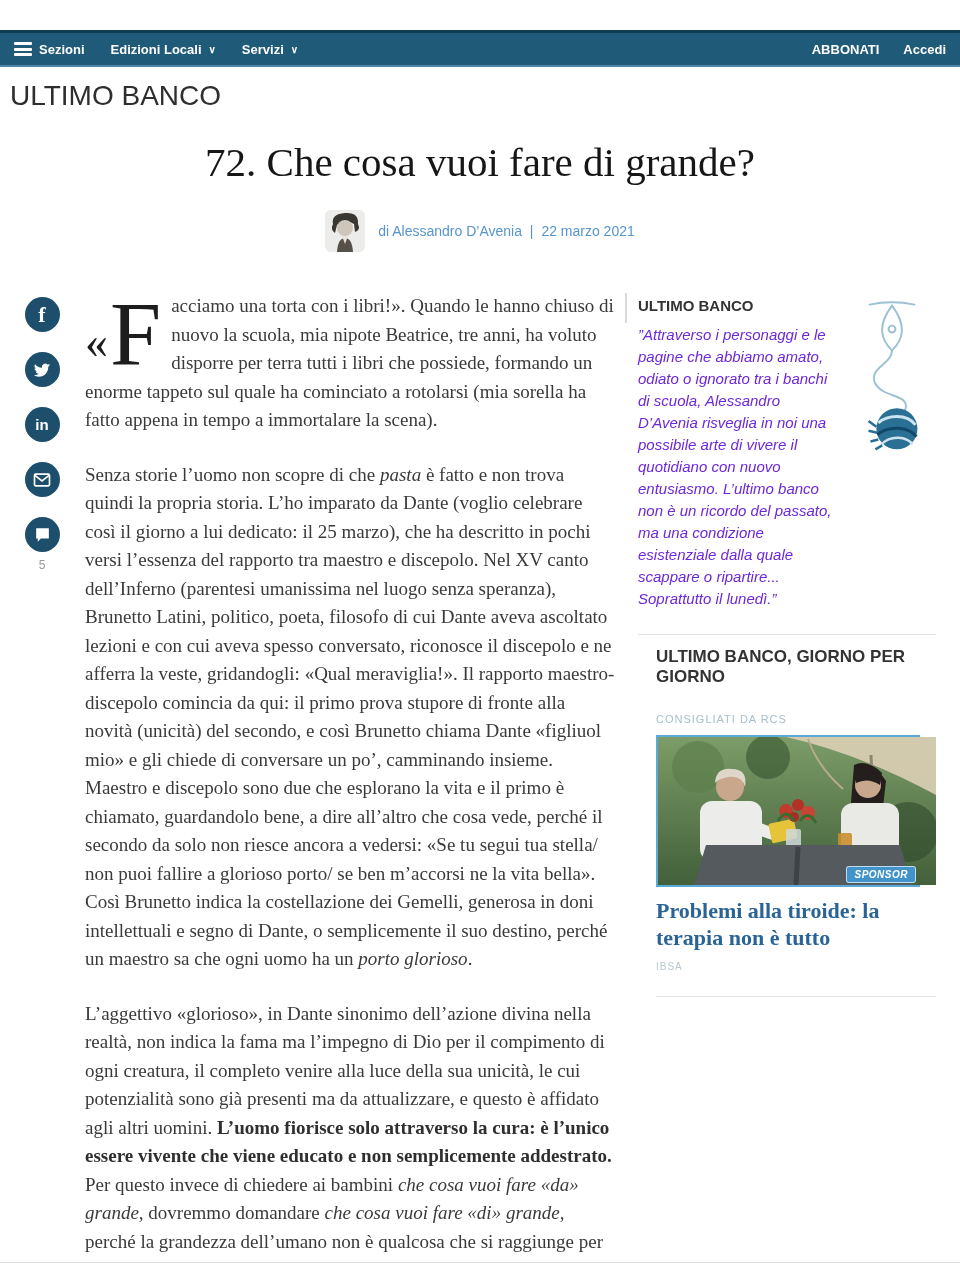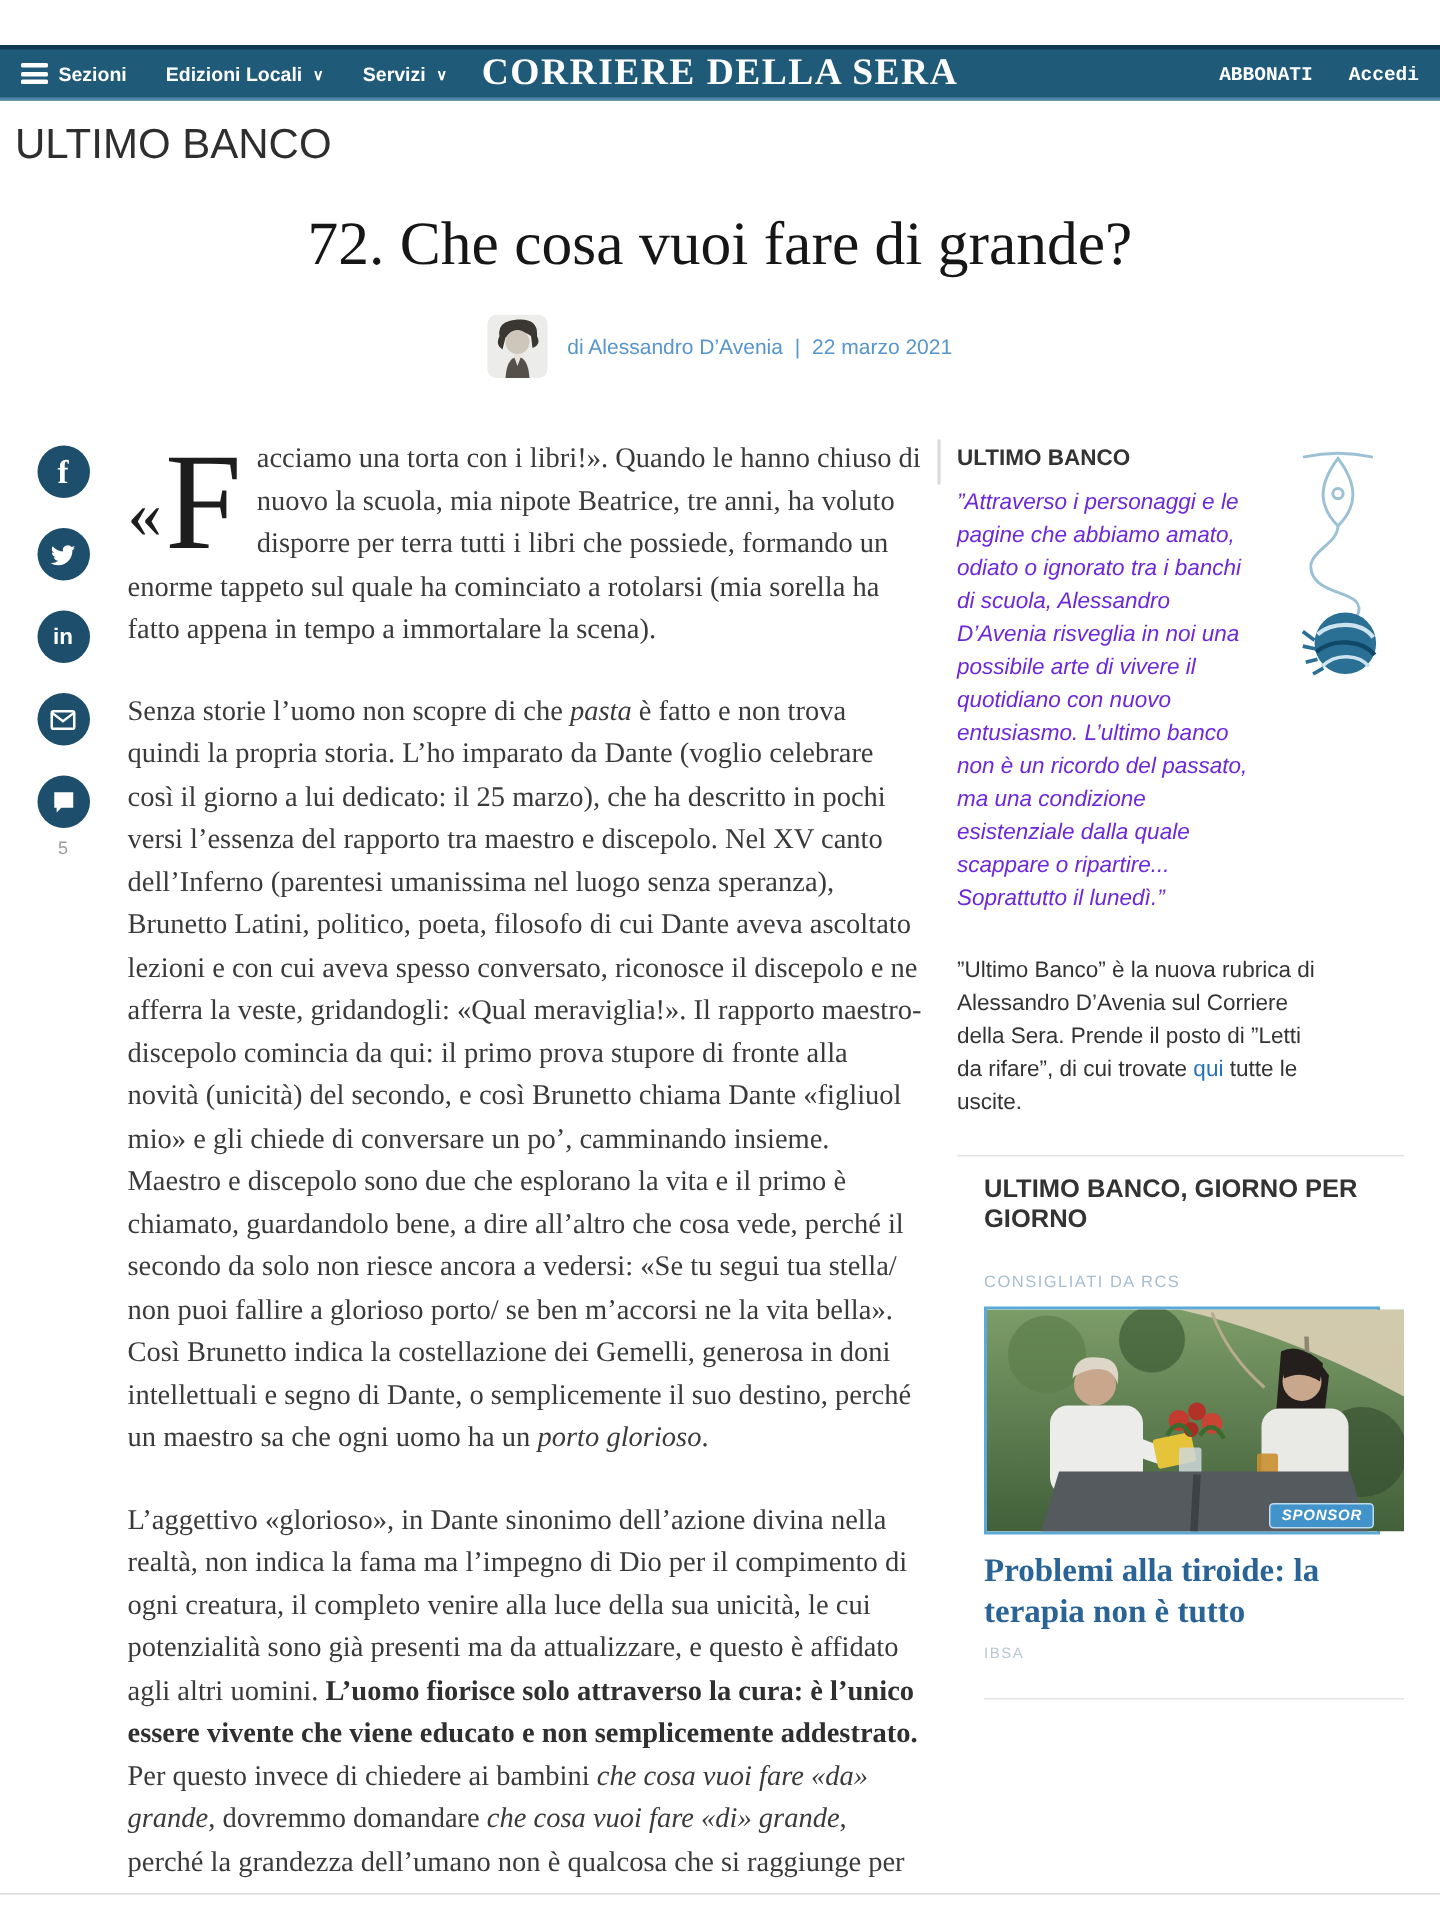--- a/index.html
+++ b/index.html
@@ -13,21 +13,21 @@
   .nav-left { display:flex; align-items:center; gap:26px; }
   .nav-item { display:flex; align-items:center; gap:7px; font-size:13px; font-weight:bold;
               color:#fff; cursor:pointer; }
   .hamburger { display:inline-block; width:18px; }
   .hamburger span { display:block; height:3px; background:#fff; margin:2.5px 0; border-radius:1px; }
   .chev { font-size:10px; margin-top:1px; }
   .logo { position:absolute; left:0; right:0; text-align:center; pointer-events:none; }
   .logo span { pointer-events:auto; font-family:"Liberation Serif", serif; font-weight:bold;
                font-size:25px; letter-spacing:1px; color:#fff; }
   .nav-right { margin-left:auto; display:flex; align-items:center; gap:24px; z-index:2; }
-  .nav-right .nav-item { font-size:13px;font-family:Liberation Mono, monospace; }
+  .nav-right .nav-item { font-size:13px; }
 
   
   .section-label { position:absolute; top:80px; left:10px; font-size:28px; color:#2e2e2e;
                    letter-spacing:0; font-weight:400; font-stretch:condensed; }
   .article-title { position:absolute; top:138px; left:60px; width:840px; text-align:center;
                    font-family:"Liberation Serif", serif; font-size:41px; font-weight:500;
                    color:#161616; }
   .byline { position:absolute; top:210px; left:0; width:960px; display:flex;
             justify-content:center; align-items:center; gap:13px; }
   .avatar { width:40px; height:42px; border-radius:6px; overflow:hidden; background:#e9e9e9; }
@@ -98,23 +98,20 @@
     </div>
     <div class="nav-item">
       <span>Edizioni Locali</span>
       <span class="chev">∨</span>
     </div>
     <div class="nav-item">
       <span>Servizi</span>
       <span class="chev">∨</span>
     </div>
   </div>
-  <div class="logo">
-    <span>CORRIERE DELLA SERA</span>
-  </div>
   <div class="nav-right">
     <div class="nav-item">ABBONATI</div>
     <div class="nav-item">Accedi</div>
   </div>
 </div>
 
 <div class="section-label">ULTIMO BANCO</div>
 <h1 class="article-title">72. Che cosa vuoi fare di grande?</h1>
 
 <div class="byline">
@@ -183,21 +180,20 @@
     <g>
       <circle cx="50" cy="134" r="21" fill="#2a6f94"></circle>
       <path d="M31 128 C40 120 60 118 69 130" fill="none" stroke="#cde3ef" stroke-width="3"></path>
       <path d="M30 140 C42 130 62 132 70 142" fill="none" stroke="#10486a" stroke-width="3"></path>
       <path d="M34 150 C44 140 60 142 66 150" fill="none" stroke="#cde3ef" stroke-width="2.5"></path>
       <path d="M29 132 L21 126 M30 138 L21 136 M31 145 L23 147 M35 151 L28 155" stroke="#2a6f94" stroke-width="2.5" fill="none"></path>
     </g>
   </svg>
   <div class="sb-box-title">ULTIMO BANCO</div>
   <div class="sb-quote">”Attraverso i personaggi e le pagine che abbiamo amato, odiato o ignorato tra i banchi di scuola, Alessandro D’Avenia risveglia in noi una possibile arte di vivere il quotidiano con nuovo entusiasmo. L’ultimo banco non è un ricordo del passato, ma una condizione esistenziale dalla quale scappare o ripartire... Soprattutto il lunedì.”</div>
-  <div class="sb-about"><span><span>”Ultimo Banco” è la nuova rubrica di Alessandro D’Avenia sul Corriere della Sera. Prende il posto di ”Letti da rifare”, di cui trovate </span><a href="#" class="r-link">qui</a><span> tutte le uscite.</span></span></div>
   <hr class="sb-divider">
 
   <div class="sb-sub">
     <div class="sb-series-heading">ULTIMO BANCO, GIORNO PER GIORNO</div>
     <div class="sb-reco-label">CONSIGLIATI DA RCS</div>
 
     <div class="promo-card">
       <div class="promo-img">
         <svg width="278" height="148" viewBox="0 0 278 148">
           <defs>

